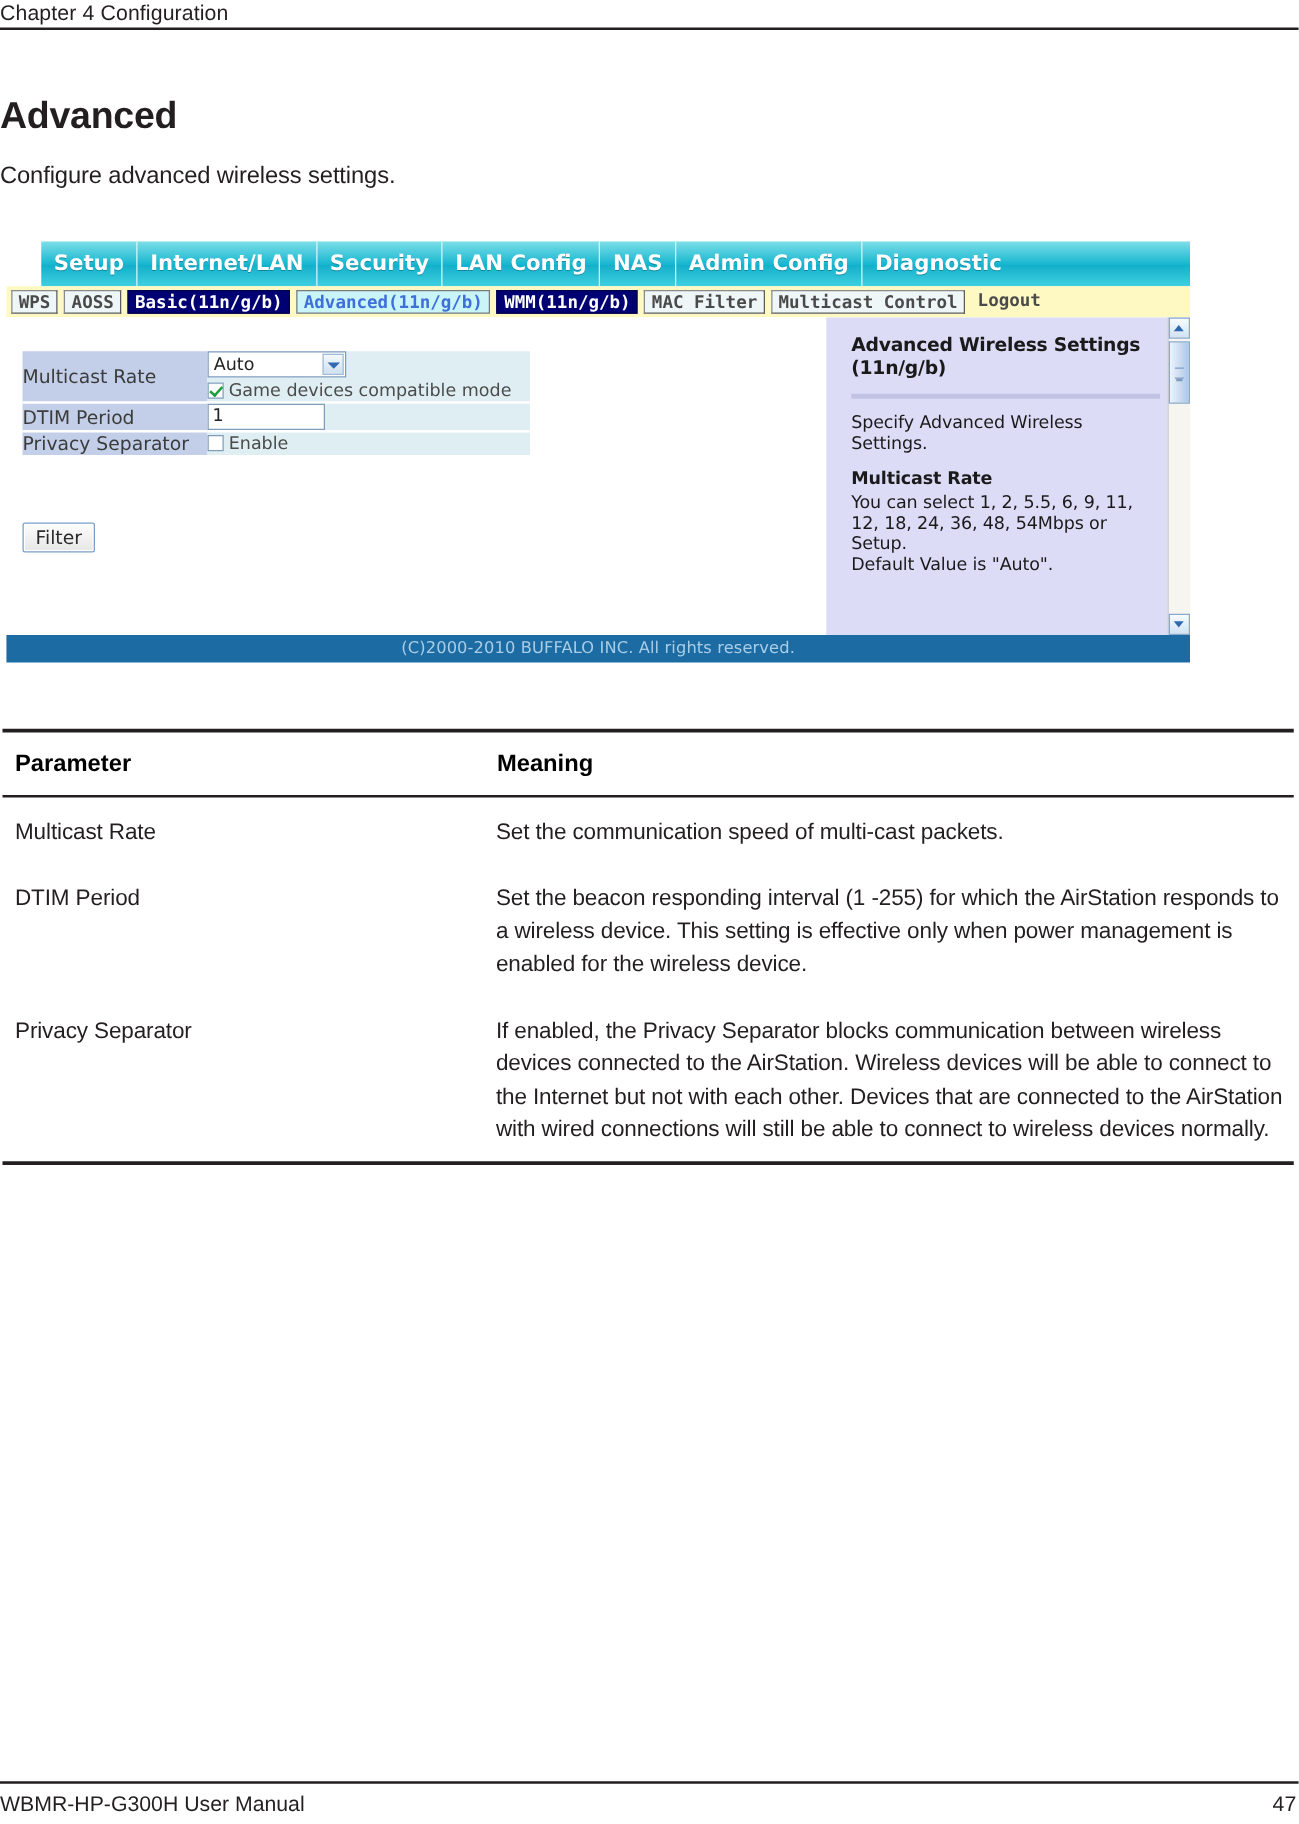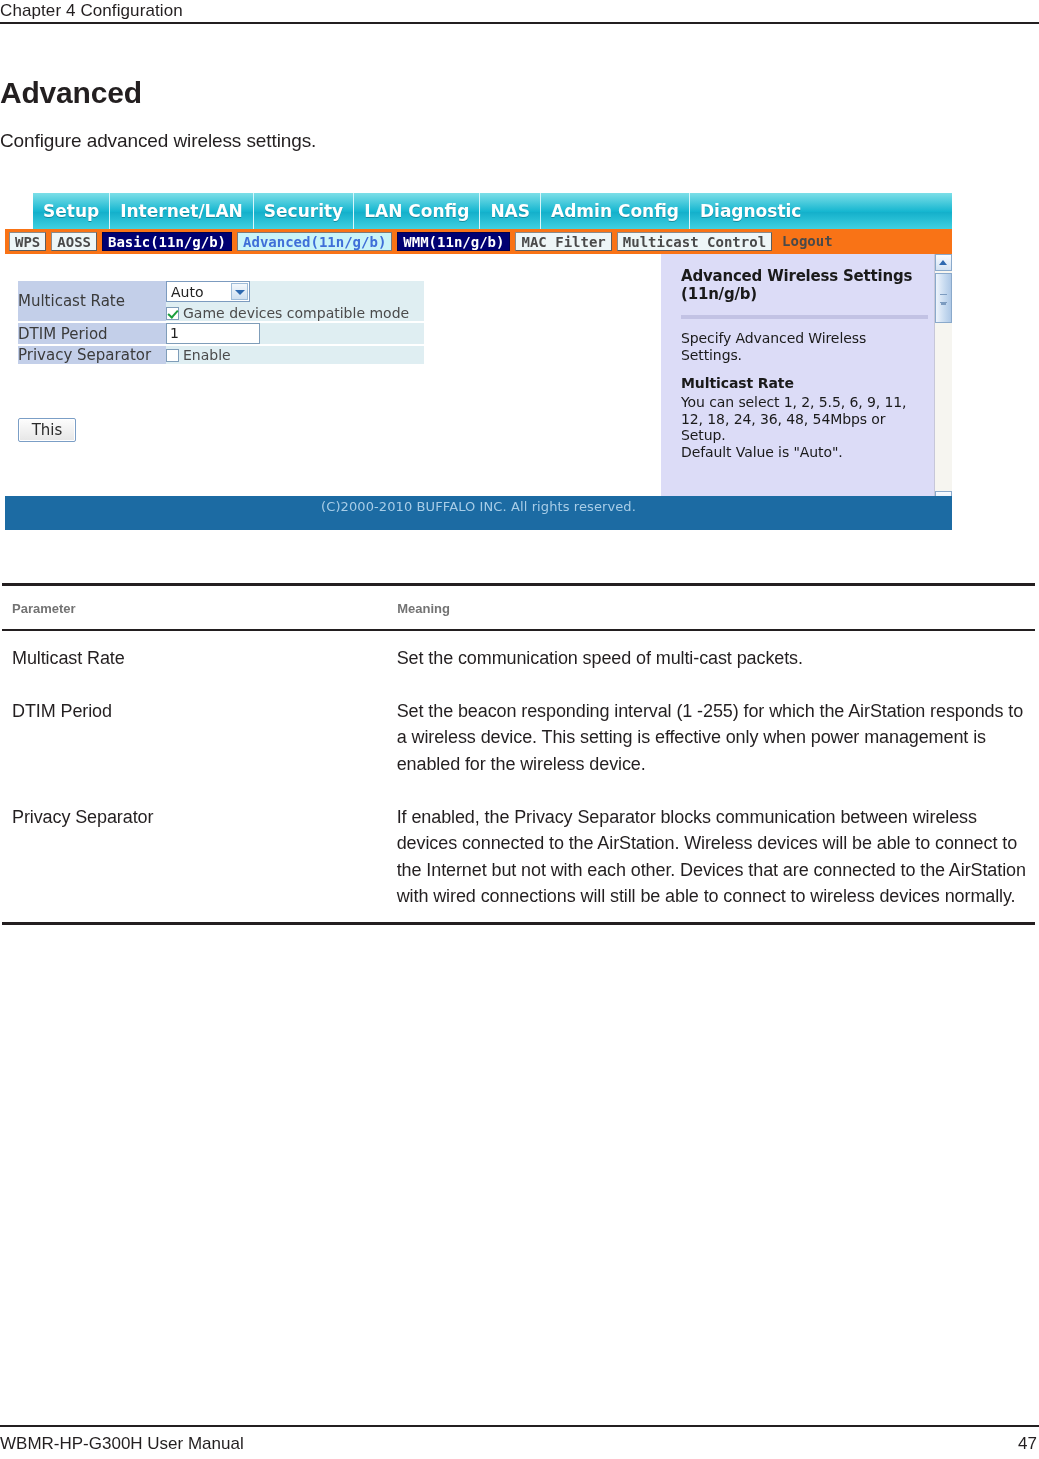--- a/index.html
+++ b/index.html
@@ -93,21 +93,21 @@
     text-shadow: none;
     border-right: 1px solid #cfeaf0;
   }
 
   
   .subnav {
     position: absolute;
     left: 0; top: 36px;
     width: 947px;
     height: 25px;
-    background: #f97316;
+    background: #fef9c3;
     display: flex;
     align-items: center;
     padding-left: 4px;
     box-sizing: border-box;
   }
   .subtab {
     height: 19px;
     line-height: 19px;
     padding: 0 5px;
     margin-right: 5px;
@@ -170,21 +170,21 @@
   }
   .st-value {
     width: 258px;
     background: #dfeef2;
     padding: 5px 8px 5px 8px;
   }
 
   
   .sel {
     display: inline-block;
-    width: 84px;
+    width: 111px;
     height: 21px;
     background: #ffffff;
     border: 1px solid #7c9bbf;
     position: relative;
     font-size: 14px;
     color: #222;
     box-sizing: border-box;
     vertical-align: middle;
   }
   .sel .sel-text {
@@ -350,21 +350,21 @@
     border-top: 1px solid #7d9cc0;
     border-bottom: 1px solid #7d9cc0;
     box-shadow: 0 3px 0 -1px #7d9cc0;
   }
 
   
   .shot-footer {
     position: absolute;
     left: 0; bottom: 11px;
     width: 947px;
-    height: 34px;
+    height: 22px;
     background: #1c6ba3;
     color: #a8cde7;
     font-size: 13px;
     line-height: 22px;
     text-align: center;
     letter-spacing: 0.1px;
   }
 
   
   .ptable {
@@ -386,24 +386,24 @@
     height: 3px;
     background: #231f20;
     width: 1033px;
   }
   .ptable table {
     width: 1033px;
     border-collapse: collapse;
   }
   .ptable th {
     text-align: left;
-    font-size: 13px;
+    font-size: 19px;
     font-weight: bold;
     padding: 15px 0 13px 10px;
-    color: #737373;
+    color: #000000;
   }
   .ptable td {
     vertical-align: top;
     font-size: 18px;
     line-height: 1.48;
     color: #231f20;
     padding: 14px 0 12px 10px;
     letter-spacing: -0.1px;
   }
   .col-param { width: 385px; }
@@ -489,21 +489,21 @@
         <td class="st-label">Privacy Separator</td>
         <td class="st-value">
           <span class="cb-line" style="margin-top:0">
             <span class="cbox"></span><span>Enable</span>
           </span>
         </td>
       </tr>
     </tbody>
       </table>
 
-    <div class="apply-btn">This</div>
+    <div class="apply-btn">Filter</div>
 
     <div class="help">
       <h3>
         <span>Advanced Wireless Settings</span><br>
         <span>(11n/g/b)</span>
       </h3>
       <div class="help-hr"></div>
       <p>Specify Advanced Wireless Settings.</p>
       <p class="b">Multicast Rate</p>
       <p class="tight">You can select 1, 2, 5.5, 6, 9, 11, 12, 18, 24, 36, 48, 54Mbps or Setup.</p>

